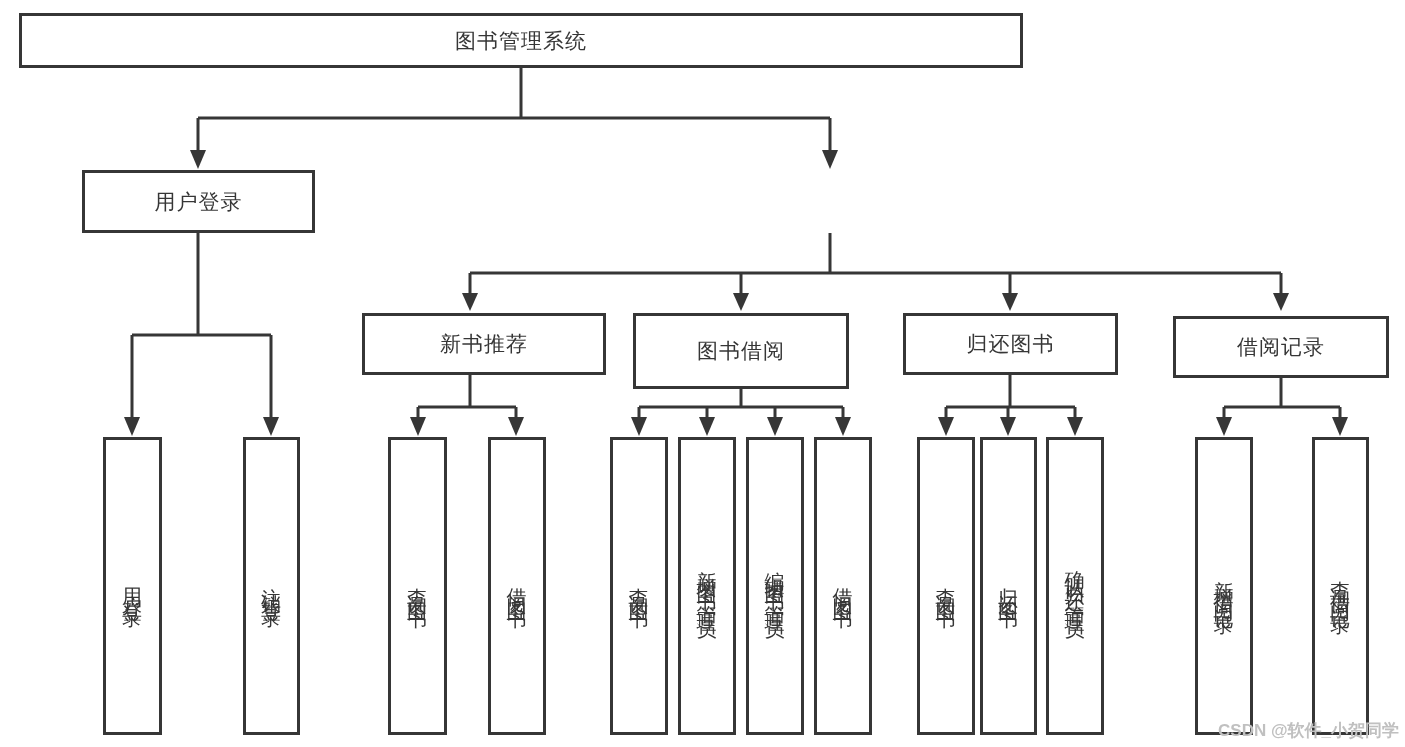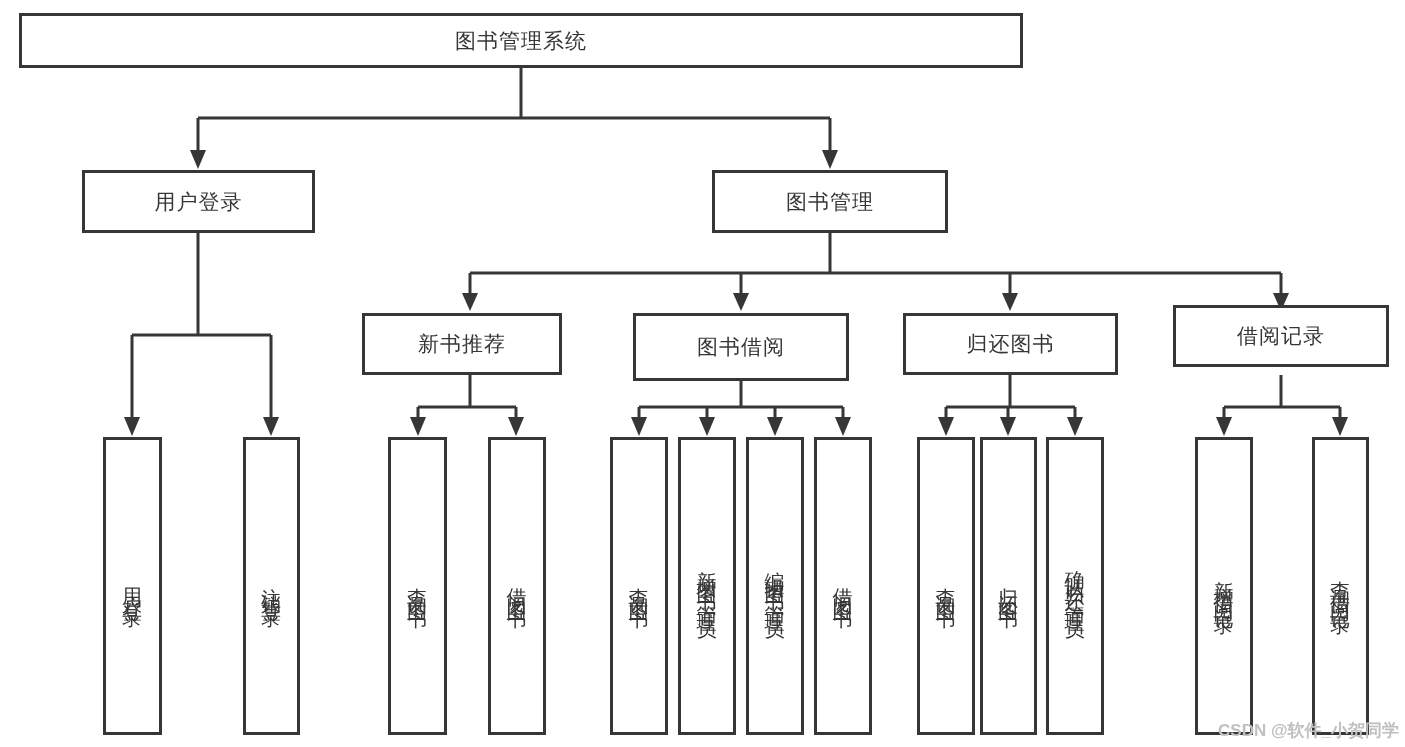--- a/index.html
+++ b/index.html
@@ -94,34 +94,31 @@
     </g>
   </svg>
 
   <div class="node" style="left:19px;top:13px;width:1004px;height:55px">
     <span class="hlabel">图书管理系统</span>
   </div>
 
   <div class="node" style="left:82px;top:170px;width:233px;height:63px">
     <span class="hlabel">用户登录</span>
   </div>
-  <div class="node" style="left:712px;top:170px;width:236px;height:63px">
-    <span class="hlabel">图书管理</span>
-  </div>
 
-  <div class="node" style="left:362px;top:313px;width:200px;height:62px">
+  <div class="node" style="left:362px;top:313px;width:244px;height:62px">
     <span class="hlabel">新书推荐</span>
   </div>
-  <div class="node" style="left:633px;top:313px;width:216px;height:68px">
+  <div class="node" style="left:633px;top:313px;width:216px;height:76px">
     <span class="hlabel">图书借阅</span>
   </div>
   <div class="node" style="left:903px;top:313px;width:215px;height:62px">
     <span class="hlabel">归还图书</span>
   </div>
-  <div class="node" style="left:1173px;top:305px;width:216px;height:62px">
+  <div class="node" style="left:1173px;top:316px;width:216px;height:62px">
     <span class="hlabel">借阅记录</span>
   </div>
 
   <div class="node" style="left:103px;top:437px;width:59px;height:298px">
     <span class="vtext">用户登录</span>
   </div>
   <div class="node" style="left:243px;top:437px;width:57px;height:298px">
     <span class="vtext">注销登录</span>
   </div>
   <div class="node" style="left:388px;top:437px;width:59px;height:298px">

